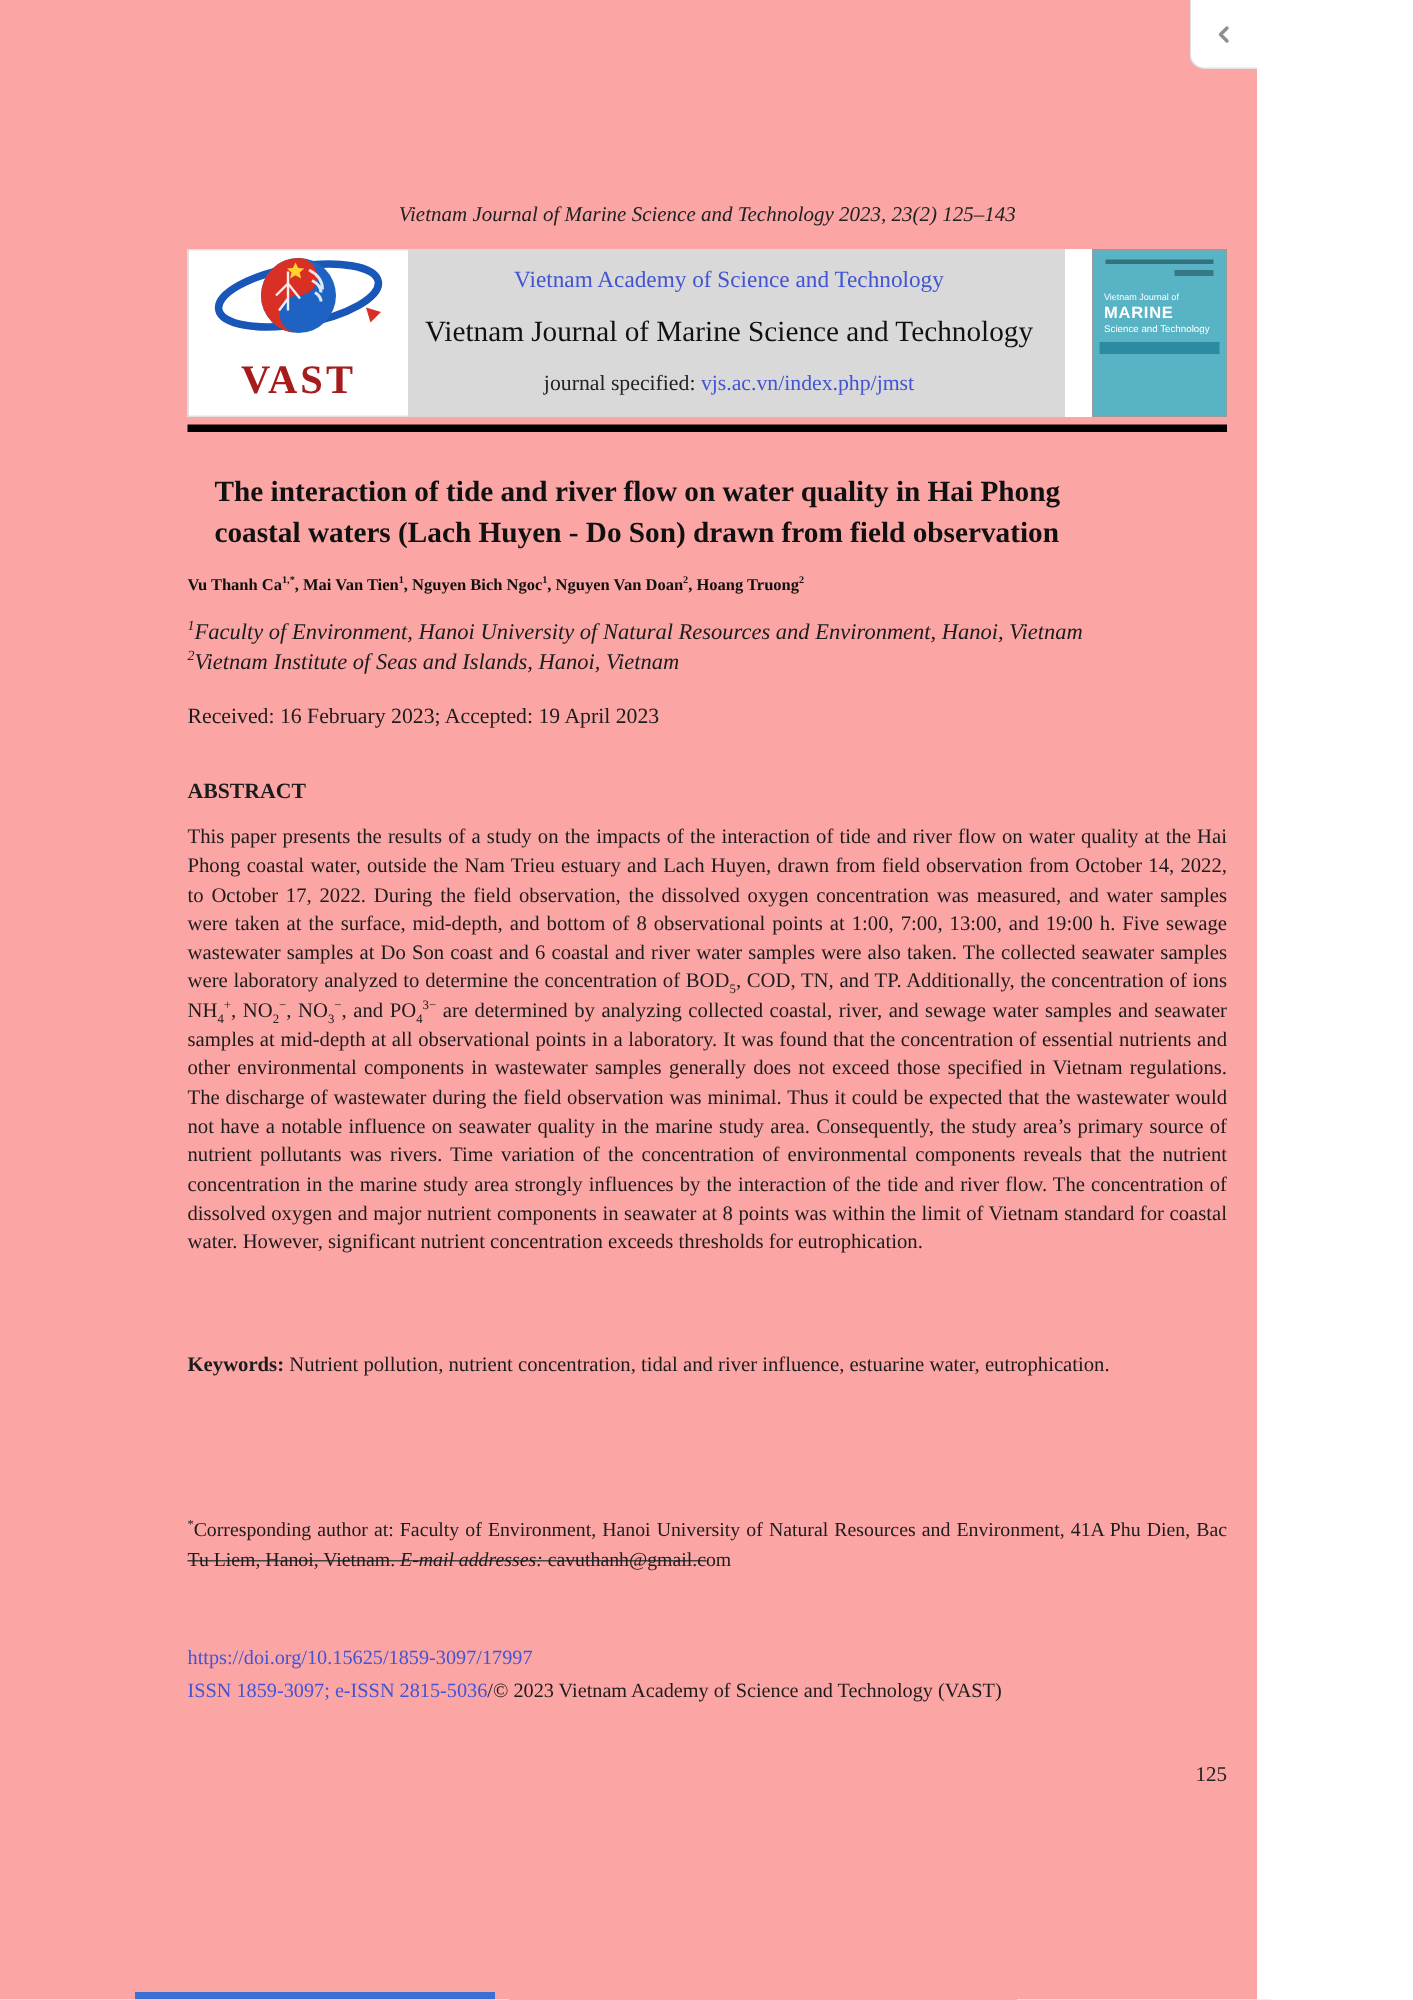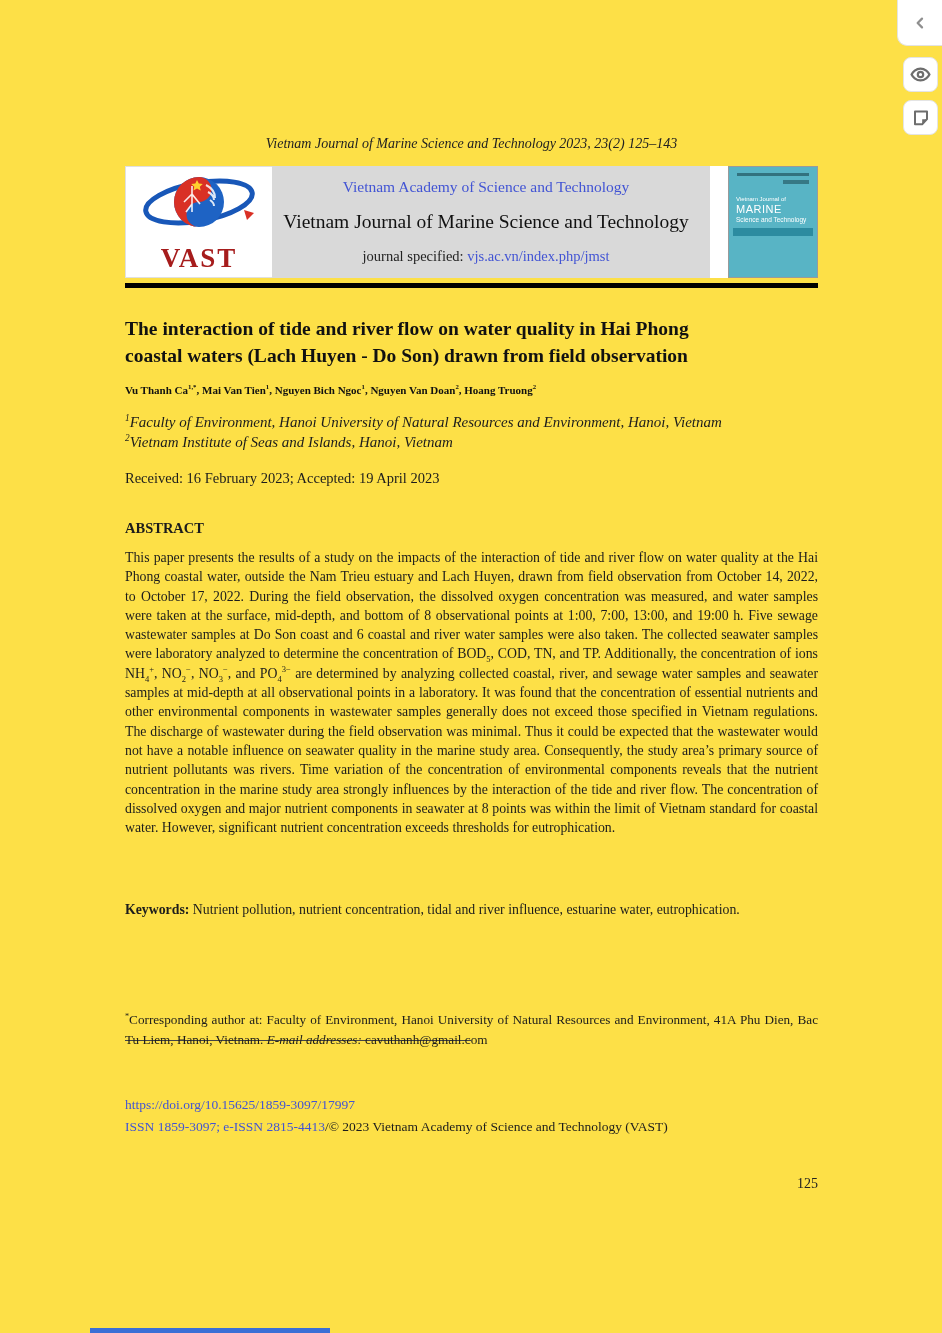--- a/index.html
+++ b/index.html
@@ -1,18 +1,18 @@
 <!DOCTYPE html>
 <html><head>
 <meta charset="utf-8">
 <style>
   * { margin:0; padding:0; box-sizing:border-box; }
   html,body { background:#ffffff; }
   .page {
-    position:relative; width:942px; height:1333px; background:#fde047; overflow:hidden;
+    position:relative; width:838px; height:1333px; background:#fca5a5; overflow:hidden;
     font-family:"Liberation Serif", serif; color:#1c1c1c;
   }
   .abs { position:absolute; }
   .col { left:125px; width:693px; }
 
   
   .panel-corner {
     position:absolute; top:0; right:0; width:45px; height:46px; background:#fff;
     border-left:1px solid #e3e3e3; border-bottom:1px solid #e3e3e3;
     border-bottom-left-radius:10px; display:flex; align-items:center; justify-content:center;
@@ -24,44 +24,44 @@
     cursor:pointer;
   }
   .tool-btn svg, .panel-corner svg { display:block; }
 
   
   .running-head { top:136px; text-align:center; font-style:italic; font-size:14px; color:#222; }
 
   
   .banner { top:166px; height:112px; display:flex; }
   .logo-box { width:147px; background:#fff; border:1px solid #e0e0e0; border-right:none;
-              display:flex; flex-direction:column; align-items:center; justify-content:center; }
+              display:flex; flex-direction:column; align-items:center; justify-content:flex-start; }
   .vast-word { font-weight:bold; font-size:27px; letter-spacing:2px; color:#a61c1c; line-height:1; margin-top:1px; }
   .banner-mid { flex:1; background:#d9d9d9; display:flex; flex-direction:column;
                 align-items:center; justify-content:space-between; padding:12px 16px 13px 6px; }
   .academy { color:#4254d4; font-size:15.5px; }
   .journal-name { color:#111; font-size:19.5px; }
   .homepage { font-size:14.5px; color:#222; }
   .homepage a, .blue { color:#4254d4; text-decoration:none; }
   .banner-gap { width:18px; background:#fff; }
   .cover {
     width:90px; background:#58b4c5; border:1px solid #9a9a9a; position:relative;
     font-family:"Liberation Sans", sans-serif; color:#fff; overflow:hidden;
   }
   .cover .micro { height:3px; background:rgba(20,60,70,.55); margin:6px 8px 0 8px; }
   .cover .micro2 { height:4px; width:26px; background:rgba(20,60,70,.5); margin:4px 8px 0 auto; }
   .cover-ln1 { font-size:6px; margin:12px 0 0 7px; }
-  .cover-ln2 { font-size:11px; font-weight:normal; letter-spacing:.5px; margin:1px 0 0 7px; }
+  .cover-ln2 { font-size:11px; font-weight:bold; letter-spacing:.5px; margin:1px 0 0 7px; }
   .cover-ln3 { font-size:6.5px; margin:1px 0 0 7px; }
   .cover-band { height:8px; background:#2c8ba0; margin:5px 4px 0 4px; }
 
   .thick-rule { top:283px; height:5px; background:#000; }
 
   
-  .title { top:315px; font-size:19.5px; font-weight:bold; line-height:27px; color:#111; }
+  .title { top:315px; font-size:19.5px; font-weight:bold; line-height:27px; color:#111;margin-left:18px; }
   .authors { top:384px; font-size:11px; font-weight:bold; color:#111; }
   .affils { top:412px; font-size:15px; font-style:italic; line-height:20px; }
   .received { top:470px; font-size:14.5px; }
   .abs-head { top:520px; font-size:14.5px; font-weight:bold; }
   .abs-body { top:548px; font-size:13.8px; line-height:19.3px; text-align:justify; }
   .keywords { top:902px; font-size:13.8px; }
   .keywords b { font-weight:bold; }
 
   sup { font-size:.62em; vertical-align:super; line-height:0; }
   sub { font-size:.62em; vertical-align:sub; line-height:0; }
@@ -158,19 +158,19 @@
 
   <div class="abs col abs-body">This paper presents the results of a study on the impacts of the interaction of tide and river flow on water quality at the Hai Phong coastal water, outside the Nam Trieu estuary and Lach Huyen, drawn from field observation from October 14, 2022, to October 17, 2022. During the field observation, the dissolved oxygen concentration was measured, and water samples were taken at the surface, mid-depth, and bottom of 8 observational points at 1:00, 7:00, 13:00, and 19:00 h. Five sewage wastewater samples at Do Son coast and 6 coastal and river water samples were also taken. The collected seawater samples were laboratory analyzed to determine the concentration of BOD<sub>5</sub>, COD, TN, and TP. Additionally, the concentration of ions NH<sub>4</sub><sup>+</sup>, NO<sub>2</sub><sup>−</sup>, NO<sub>3</sub><sup>−</sup>, and PO<sub>4</sub><sup>3−</sup> are determined by analyzing collected coastal, river, and sewage water samples and seawater samples at mid-depth at all observational points in a laboratory. It was found that the concentration of essential nutrients and other environmental components in wastewater samples generally does not exceed those specified in Vietnam regulations. The discharge of wastewater during the field observation was minimal. Thus it could be expected that the wastewater would not have a notable influence on seawater quality in the marine study area. Consequently, the study area’s primary source of nutrient pollutants was rivers. Time variation of the concentration of environmental components reveals that the nutrient concentration in the marine study area strongly influences by the interaction of the tide and river flow. The concentration of dissolved oxygen and major nutrient components in seawater at 8 points was within the limit of Vietnam standard for coastal water. However, significant nutrient concentration exceeds thresholds for eutrophication.</div>
 
   <div class="abs col keywords"><b>Keywords:</b><span> Nutrient pollution, nutrient concentration, tidal and river influence, estuarine water, eutrophication.</span></div>
 
   <div class="abs foot-rule"></div>
   <div class="abs col footnote"><sup>*</sup>Corresponding author at: Faculty of Environment, Hanoi University of Natural Resources and Environment, 41A Phu Dien, Bac Tu Liem, Hanoi, Vietnam. <i>E-mail addresses:</i> cavuthanh@gmail.com</div>
 
   <div class="abs col doi"><a href="#">https://doi.org/10.15625/1859-3097/17997</a></div>
 
-  <div class="abs col issn"><a href="#">ISSN 1859-3097; e-ISSN 2815-4413</a><span>/© 2023 Vietnam Academy of Science and Technology (VAST)</span></div>
+  <div class="abs col issn"><a href="#">ISSN 1859-3097; e-ISSN 2815-5036</a><span>/© 2023 Vietnam Academy of Science and Technology (VAST)</span></div>
 
   <div class="abs col pagenum">125</div>
 
   <div class="bottom-bar"></div>
 
 </div>
 
 </body></html>

